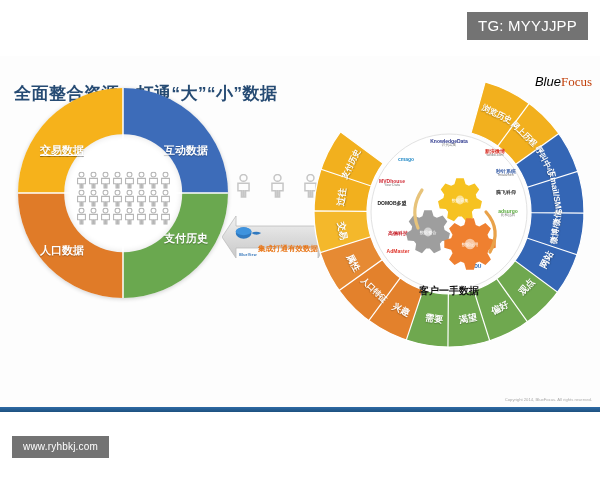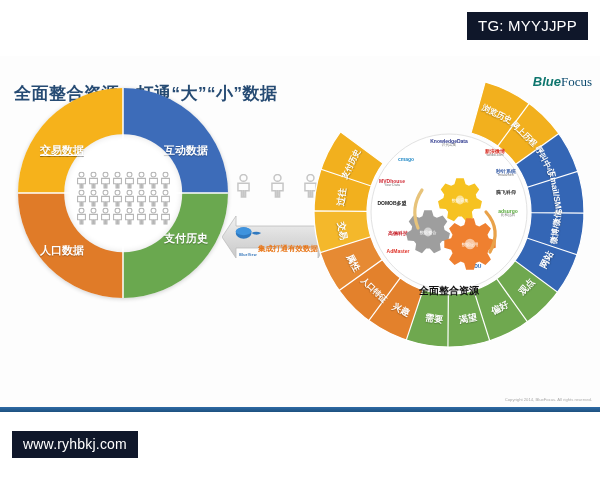--- a/index.html
+++ b/index.html
@@ -15,45 +15,45 @@
   .slide {
     position: absolute; left: 0; top: 56px;
     width: 600px; height: 356px;
     background: #fdfdfd;
     overflow: hidden;
   }
 
   
   .wm {
     position: absolute;
-    background: #0f172a;
+    background: #737373;
     color: #fff;
     font-size: 15px;
     letter-spacing: .2px;
     padding: 5px 11px 6px 11px;
     white-space: nowrap;
   }
   #wm-top { right: 12px; top: 12px; }
-  #wm-bottom { left: 12px; bottom: 22px; font-size: 14px; }
+  #wm-bottom { left: 12px; bottom: 22px; font-size: 10px; }
 
   
   .slide-title {
     position: absolute; left: 14px; top: 26px;
     font-size: 17px; font-weight: bold;
     color: #264b73;
     letter-spacing: .5px;
     white-space: nowrap;
   }
   
   .brand {
     position: absolute; right: 8px; top: 18px;
     font-size: 13px; white-space: nowrap;
   }
-  .brand .b1 { color: #0f766e; font-weight: bold; font-style: italic; }
-  .brand .b2 { color: #0c4a6e; font-family: "Liberation Serif", serif; }
+  .brand .b1 { color: #000000; font-weight: normal; font-style: italic; }
+  .brand .b2 { color: #c2410c; font-family: "Liberation Serif", serif; }
 
   
   .rule {
     position: absolute; left: 0; bottom: 0; width: 600px; height: 5px;
     background: linear-gradient(#2e6aa5, #1d517f);
   }
   .copyright {
     position: absolute; right: 8px; bottom: 10px;
     font-size: 4.2px; color: #a9a9a9; white-space: nowrap;
   }
@@ -374,21 +374,21 @@
           </g>
           <g>
             <path d="M154.1897631734097 163.113530027585L156.13451671868 156.28895103264287L163.86548328132 156.28895103264287L165.8102368265903 163.113530027585L169.24629312978894 164.53679114944742L175.447147635453 161.0862334829778L180.9137665170222 166.552852364547L177.46320885055258 172.75370687021106L178.886469972415 176.1897631734097L185.71104896735713 178.13451671868L185.71104896735713 185.86548328132L178.886469972415 187.8102368265903L177.46320885055258 191.24629312978894L180.9137665170222 197.447147635453L175.447147635453 202.9137665170222L169.24629312978894 199.46320885055258L165.8102368265903 200.886469972415L163.86548328132 207.71104896735713L156.13451671868 207.71104896735713L154.1897631734097 200.886469972415L150.75370687021106 199.46320885055258L144.552852364547 202.9137665170222L139.0862334829778 197.447147635453L142.53679114944742 191.24629312978894L141.113530027585 187.8102368265903L134.28895103264287 185.86548328132002L134.28895103264287 178.13451671868L141.113530027585 176.1897631734097L142.53679114944742 172.75370687021106L139.0862334829778 166.55285236454702L144.552852364547 161.0862334829778L150.75370687021106 164.53679114944742Z" fill="#ef8030"></path>
             <circle cx="160" cy="182" r="5.2" fill="#ffffff" opacity=".55"></circle>
             <text x="160" y="183.6" text-anchor="middle" font-size="4.2" fill="#ffffff">数据应用</text>
           </g>
           <path d="M 112 128 q -12 18 -4 38" fill="none" stroke="#e7c37a" stroke-width="3.2" stroke-linecap="round"></path>
           <path d="M 176 150 q 16 18 4 40" fill="none" stroke="#e9a24a" stroke-width="3.2" stroke-linecap="round"></path>
         </svg>
 
-      <div class="wheel-hub-title">全面整合资源</div>
+      <div class="wheel-hub-title">客户一手数据</div>
     </div>
 
     <div class="copyright">Copyright 2014, BlueFocus. All rights reserved.</div>
     <div class="rule"></div>
   </div>
 
   <div class="wm" id="wm-bottom">www.ryhbkj.com</div>
 </div>
 
 </body></html>

